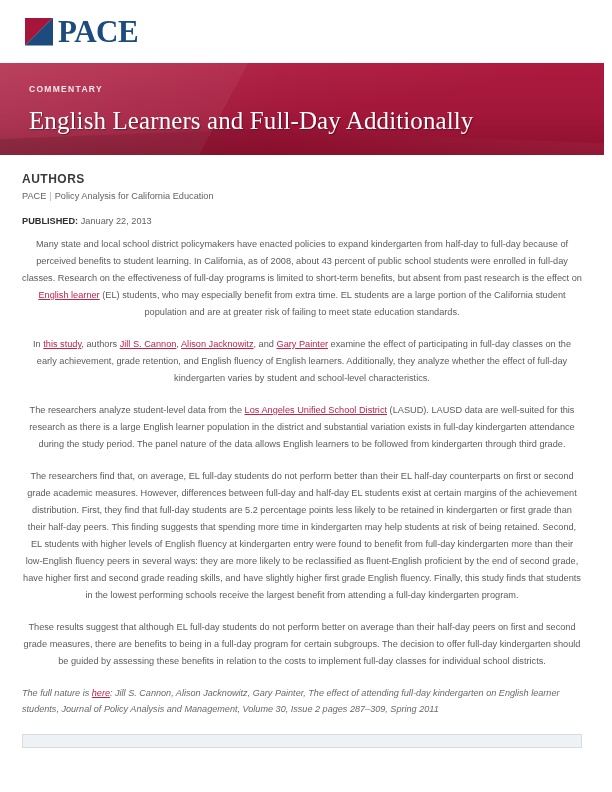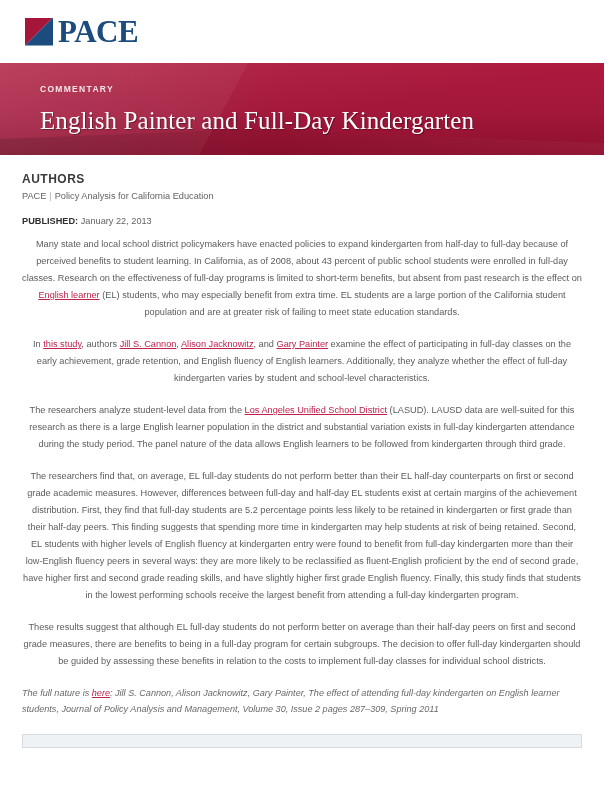--- a/index.html
+++ b/index.html
@@ -65,21 +65,21 @@
   
   .banner {
     position: relative;
     height: 92px;
     background: #a5163a;
     background-image:
       linear-gradient(118deg, rgba(255,255,255,0.05) 0%, rgba(255,255,255,0.05) 38%, rgba(0,0,0,0.0) 38%),
       linear-gradient(170deg, rgba(255,255,255,0.07) 0%, rgba(255,255,255,0.00) 55%),
       linear-gradient(to bottom, #ad1a3e 0%, #a2173a 55%, #8e0f2e 100%);
     overflow: hidden;
-    padding: 0 40px;
+    padding: 0 29px;
     box-sizing: border-box;
   }
   .banner::before {
     content: "";
     position: absolute;
     left: 0; right: 0; bottom: 0;
     height: 26px;
     background: linear-gradient(100deg, rgba(0,0,0,0.16) 0%, rgba(0,0,0,0.05) 45%, rgba(255,255,255,0.04) 100%);
     clip-path: polygon(0 38%, 42% 0, 100% 55%, 100% 100%, 0 100%);
     pointer-events: none;
@@ -183,21 +183,21 @@
       <div class="logo-mark">
         <div class="tri-red"></div>
         <div class="tri-blue"></div>
       </div>
       <div class="logo-word">PACE</div>
     </div>
   </div>
 
   <div class="banner">
     <div class="kicker">COMMENTARY</div>
-    <h1 class="banner-title">English Painter and Full-Day Kindergarten</h1>
+    <h1 class="banner-title">English Learners and Full-Day Additionally</h1>
   </div>
 
   <div class="body-area">
 
     <div class="meta-label">AUTHORS</div>
     <div class="meta-line">
       <span>PACE</span><span class="sep">|</span><span>Policy Analysis for California Education</span>
     </div>
 
     <div class="published">

